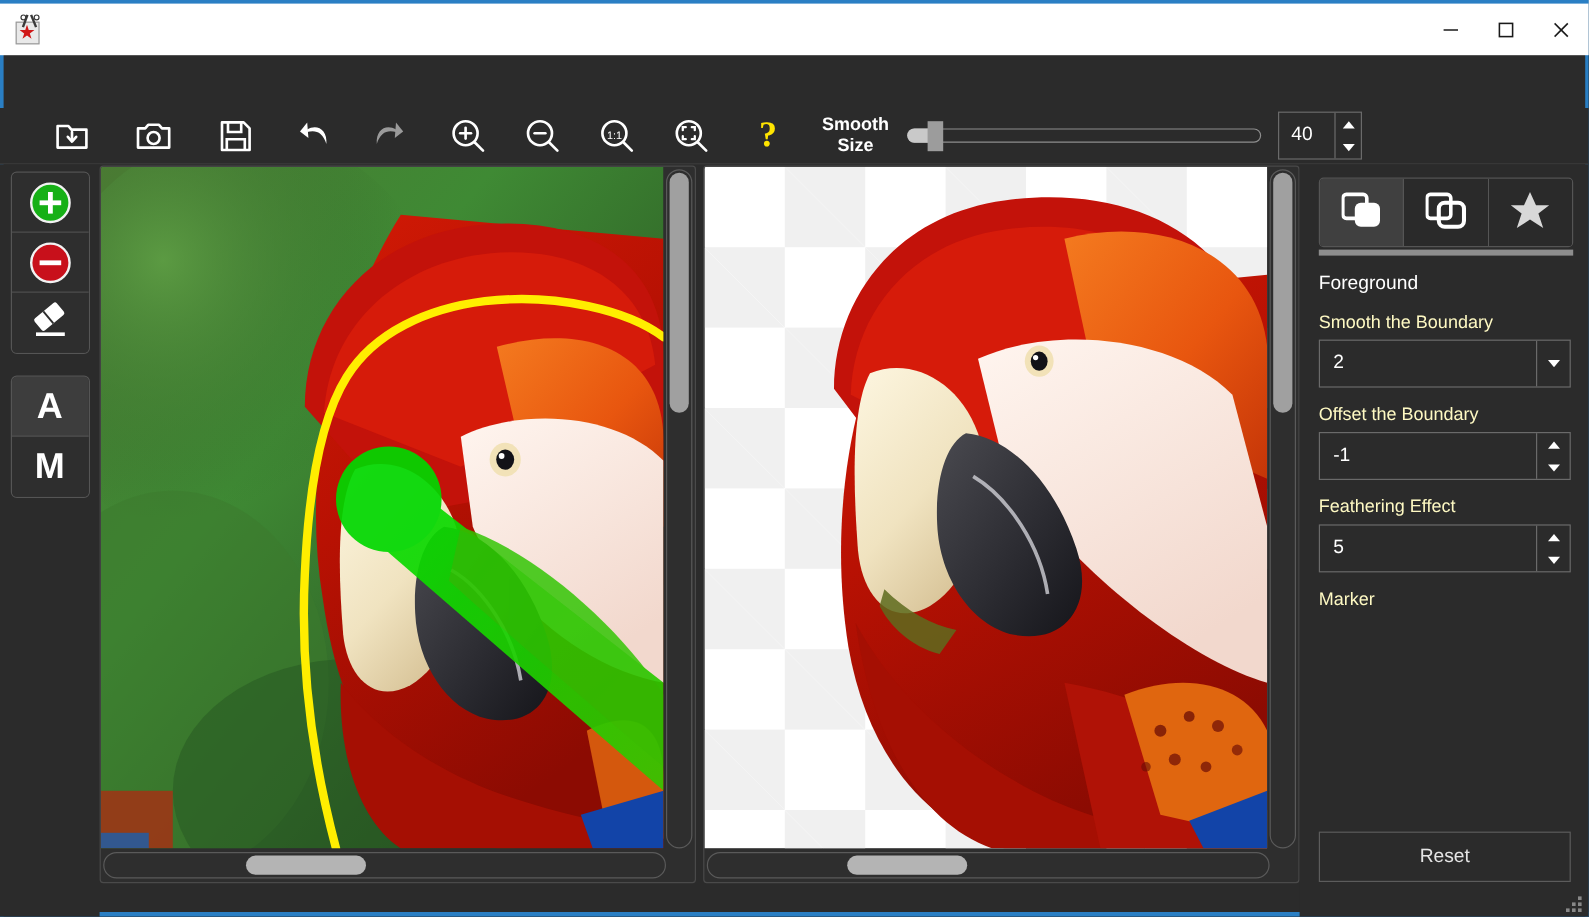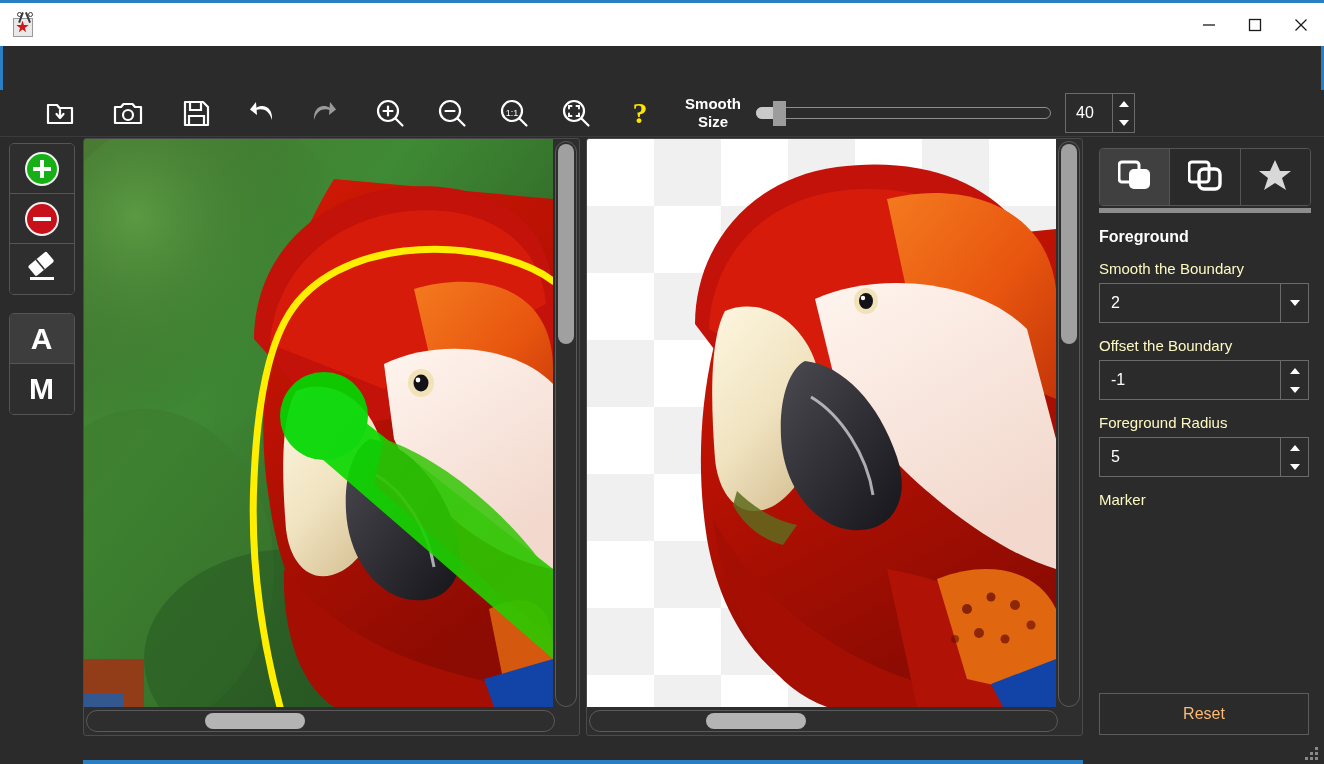--- a/index.html
+++ b/index.html
@@ -280,21 +280,21 @@
     flex: 1; display: flex; align-items: center; justify-content: center;
     background: #2a2a2a; border-right: 1px solid #555;
   }
   .tab:last-child { border-right: none; }
   .tab.active { background: #404040; }
   .tabs-underline {
     width: 212px; height: 5px; background: #8d8d8d; margin-top: 2px;
   }
 
   .sec-title {
-    color: #ffffff; font-size: 16px; font-weight: bold;
+    color: #ffffff; font-size: 16px; font-weight: normal;
     margin-top: 15px;
   }
   .field-label {
     color: #fef9c3; font-size: 15px; margin-top: 14px; margin-bottom: 6px;
   }
   .ctrl {
     position: relative; width: 210px; height: 40px;
     border: 1px solid #6a6a6a; background: #2b2b2b;
     display: flex; align-items: center;
   }
@@ -310,21 +310,21 @@
     display: flex; flex-direction: column;
   }
   .ctrl .spins div {
     flex: 1; display: flex; align-items: center; justify-content: center;
   }
 
   .reset-btn {
     position: absolute; left: 16px; bottom: 29px;
     width: 210px; height: 42px;
     border: 1px solid #5c5c5c; background: #2b2b2b;
-    color: #fdba74; font-size: 16px;
+    color: #e5e5e5; font-size: 16px;
     display: flex; align-items: center; justify-content: center;
     font-family: "Liberation Sans", sans-serif;
   }
 
   .grip {
     position: absolute; right: 5px; bottom: 4px;
     width: 13px; height: 13px;
   }
   .grip i {
     position: absolute; width: 3px; height: 3px; background: #888;
@@ -751,21 +751,21 @@
       <div class="spins">
         <div>
             <span class="caret-up"></span>
           </div>
         <div>
             <span class="caret-dn"></span>
           </div>
       </div>
     </div>
 
-    <div class="field-label">Foreground Radius</div>
+    <div class="field-label">Feathering Effect</div>
     <div class="ctrl">
       <span class="val">5</span>
       <div class="spins">
         <div>
             <span class="caret-up"></span>
           </div>
         <div>
             <span class="caret-dn"></span>
           </div>
       </div>

